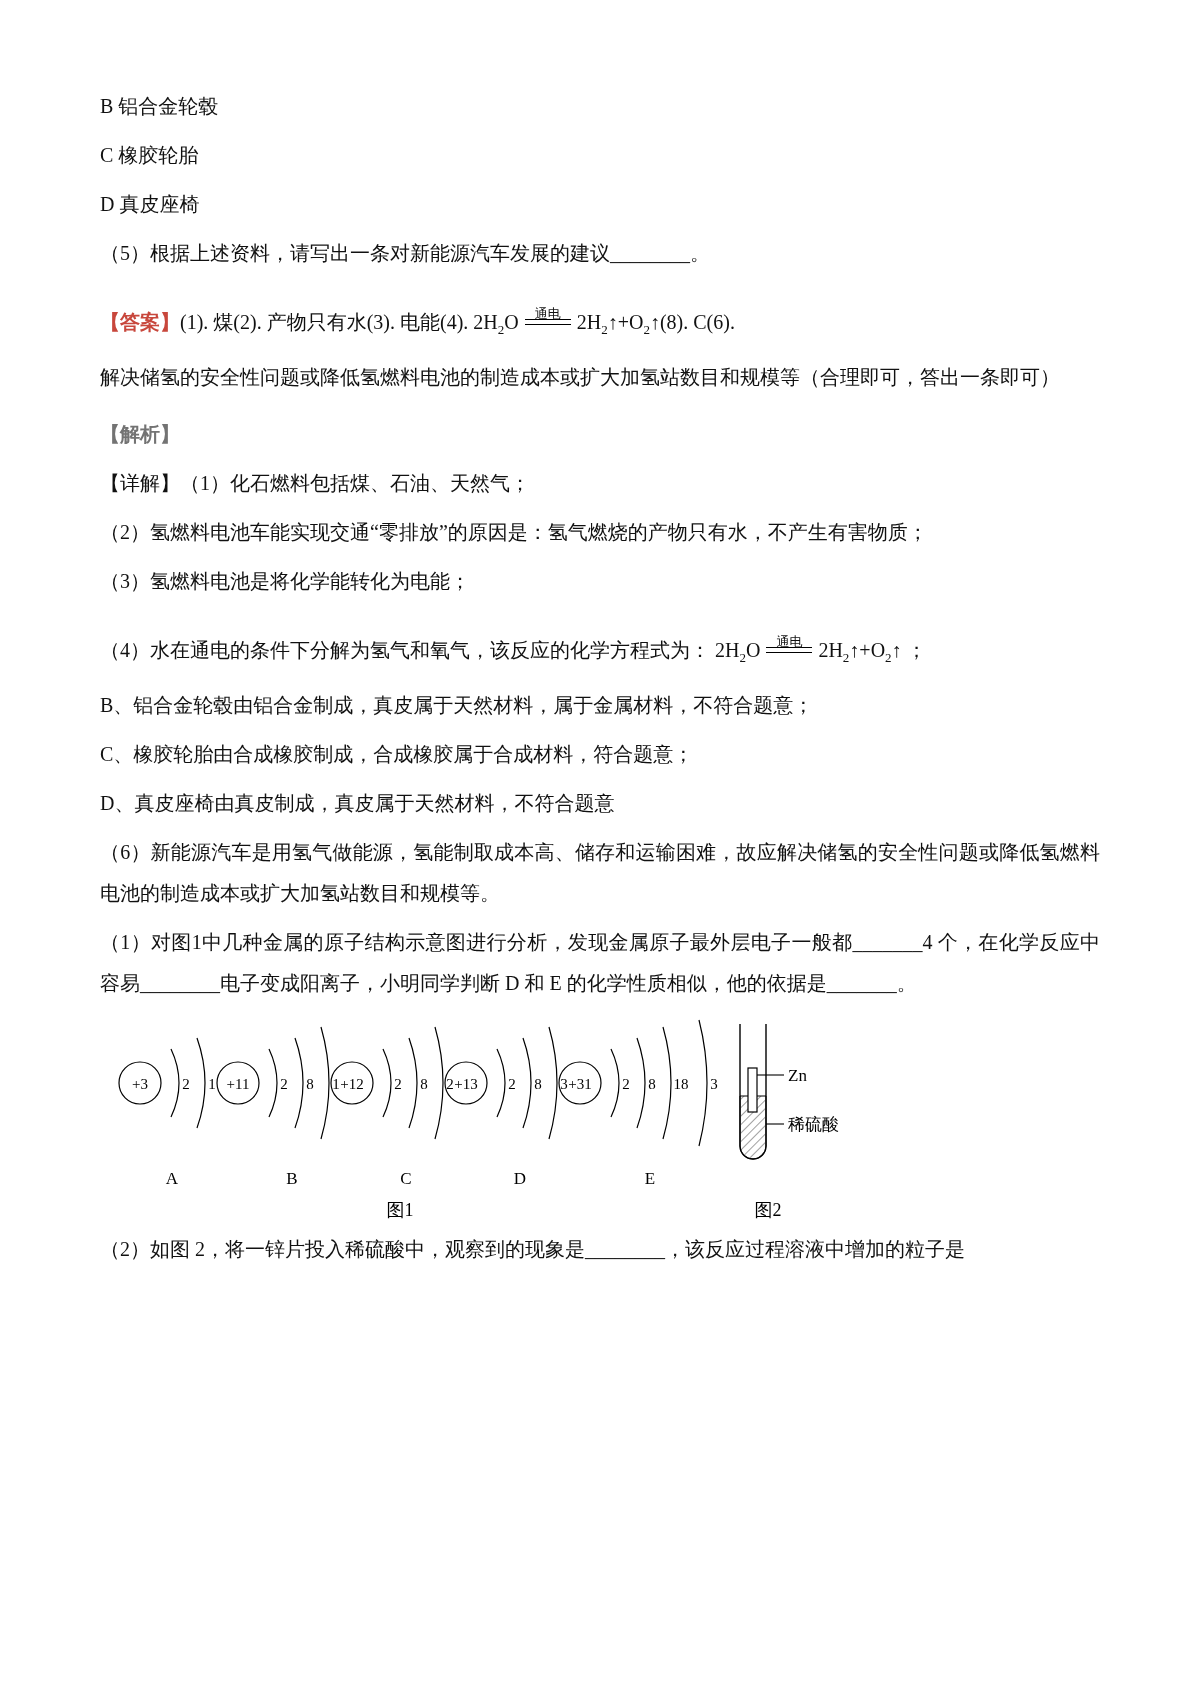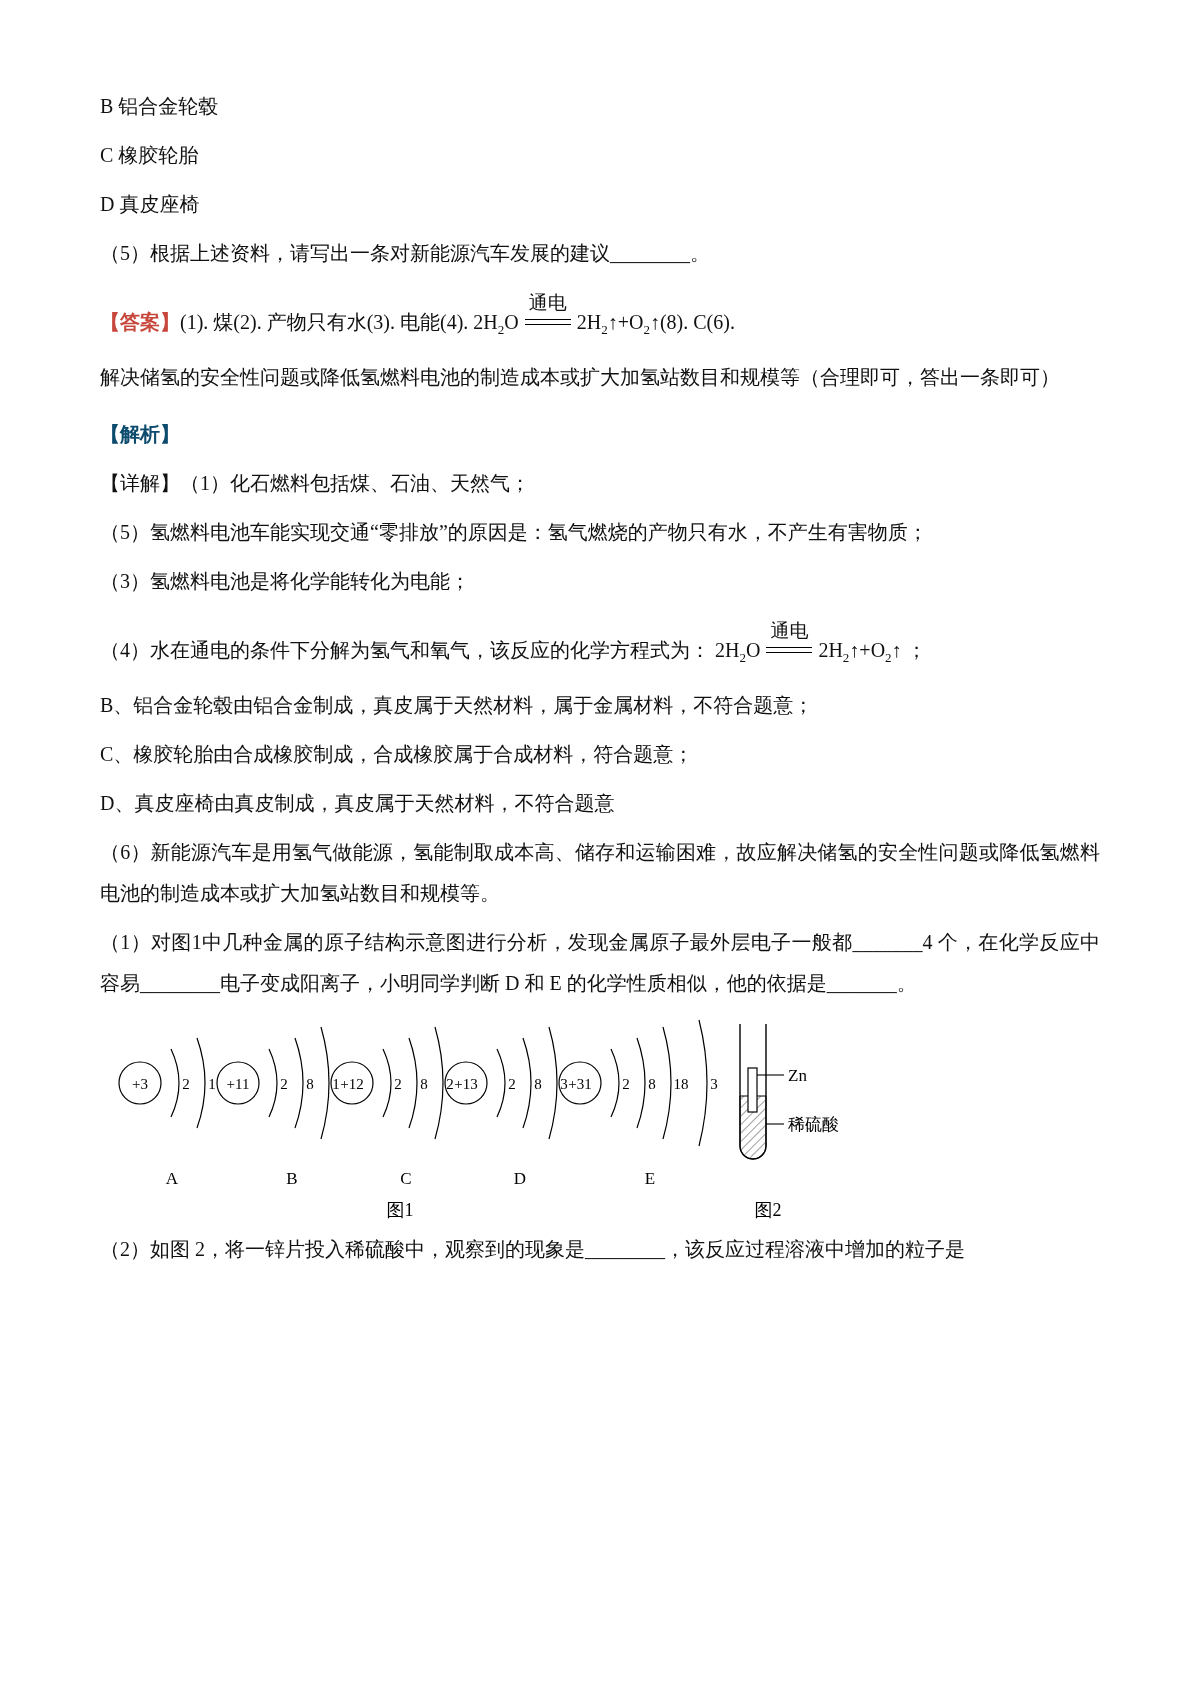--- a/index.html
+++ b/index.html
@@ -28,21 +28,21 @@
   .cond-eq {
     display:inline-block; position:relative; width:46px; height:6px;
     margin:0 6px; vertical-align:4px;
   }
   .cond-eq .dline {
     display:block; width:100%; height:6px; box-sizing:border-box;
     border-top:1.6px solid #000; border-bottom:1.6px solid #000;
   }
   .cond-eq .cond {
     position:absolute; left:50%; transform:translateX(-50%);
-    bottom:11px; font-size:19px; line-height:1.1; white-space:nowrap;
+    bottom:4px; font-size:13px; line-height:1.1; white-space:nowrap;
   }
   .conclusion { padding-left:14px; margin-top:20px !important; margin-bottom:14px !important; }
   .sect-gap { margin-top:16px !important; }
   .figure { margin:14px 0 6px 0; }
   .figure svg { display:block; }
   .arc { fill:none; stroke:#000; stroke-width:1.2; }
   .tube { fill:none; stroke:#000; stroke-width:1.4; }
   .svgt { font-family:"Liberation Serif","DejaVu Serif",serif; font-size:15px; }
   .svgl { font-family:"Liberation Serif","DejaVu Serif",serif; font-size:17px; }
   .svgc { font-family:"Liberation Serif","DejaVu Serif",serif; font-size:18px; }
@@ -66,25 +66,25 @@
       <span>(4).</span>
       <span class="cheq"><span>2H</span><sub>2</sub><span>O</span><span class="cond-eq"><span class="cond">通电</span><span class="dline"></span></span><span>2H</span><sub>2</sub><span>↑+O</span><sub>2</sub><span>↑</span></span>
     </span>
     <span>(8). C</span>
     <span>(6).</span>
   </p>
 
   <p class="line">解决储氢的安全性问题或降低氢燃料电池的制造成本或扩大加氢站数目和规模等（合理即可，答出一条即可）</p>
 
   <p class="line sect-gap">
-    <span class="analysis-label" style="color: #0c4a6e;">【解析】</span>
+    <span class="analysis-label" style="color: #737373;">【解析】</span>
   </p>
 
   <p class="line">【详解】（1）化石燃料包括煤、石油、天然气；</p>
-  <p class="line">（5）氢燃料电池车能实现交通“零排放”的原因是：氢气燃烧的产物只有水，不产生有害物质；</p>
+  <p class="line">（2）氢燃料电池车能实现交通“零排放”的原因是：氢气燃烧的产物只有水，不产生有害物质；</p>
   <p class="line">（3）氢燃料电池是将化学能转化为电能；</p>
 
   <p class="line eq-line">
     <span>（4）水在通电的条件下分解为氢气和氧气，该反应的化学方程式为：</span>
     <span class="cheq"><span>2H</span><sub>2</sub><span>O</span><span class="cond-eq"><span class="cond">通电</span><span class="dline"></span></span><span>2H</span><sub>2</sub><span>↑+O</span><sub>2</sub><span>↑</span></span>
     <span>；</span>
   </p>
 
   <p class="line">B、铝合金轮毂由铝合金制成，真皮属于天然材料，属于金属材料，不符合题意；</p>
   <p class="line">C、橡胶轮胎由合成橡胶制成，合成橡胶属于合成材料，符合题意；</p>

